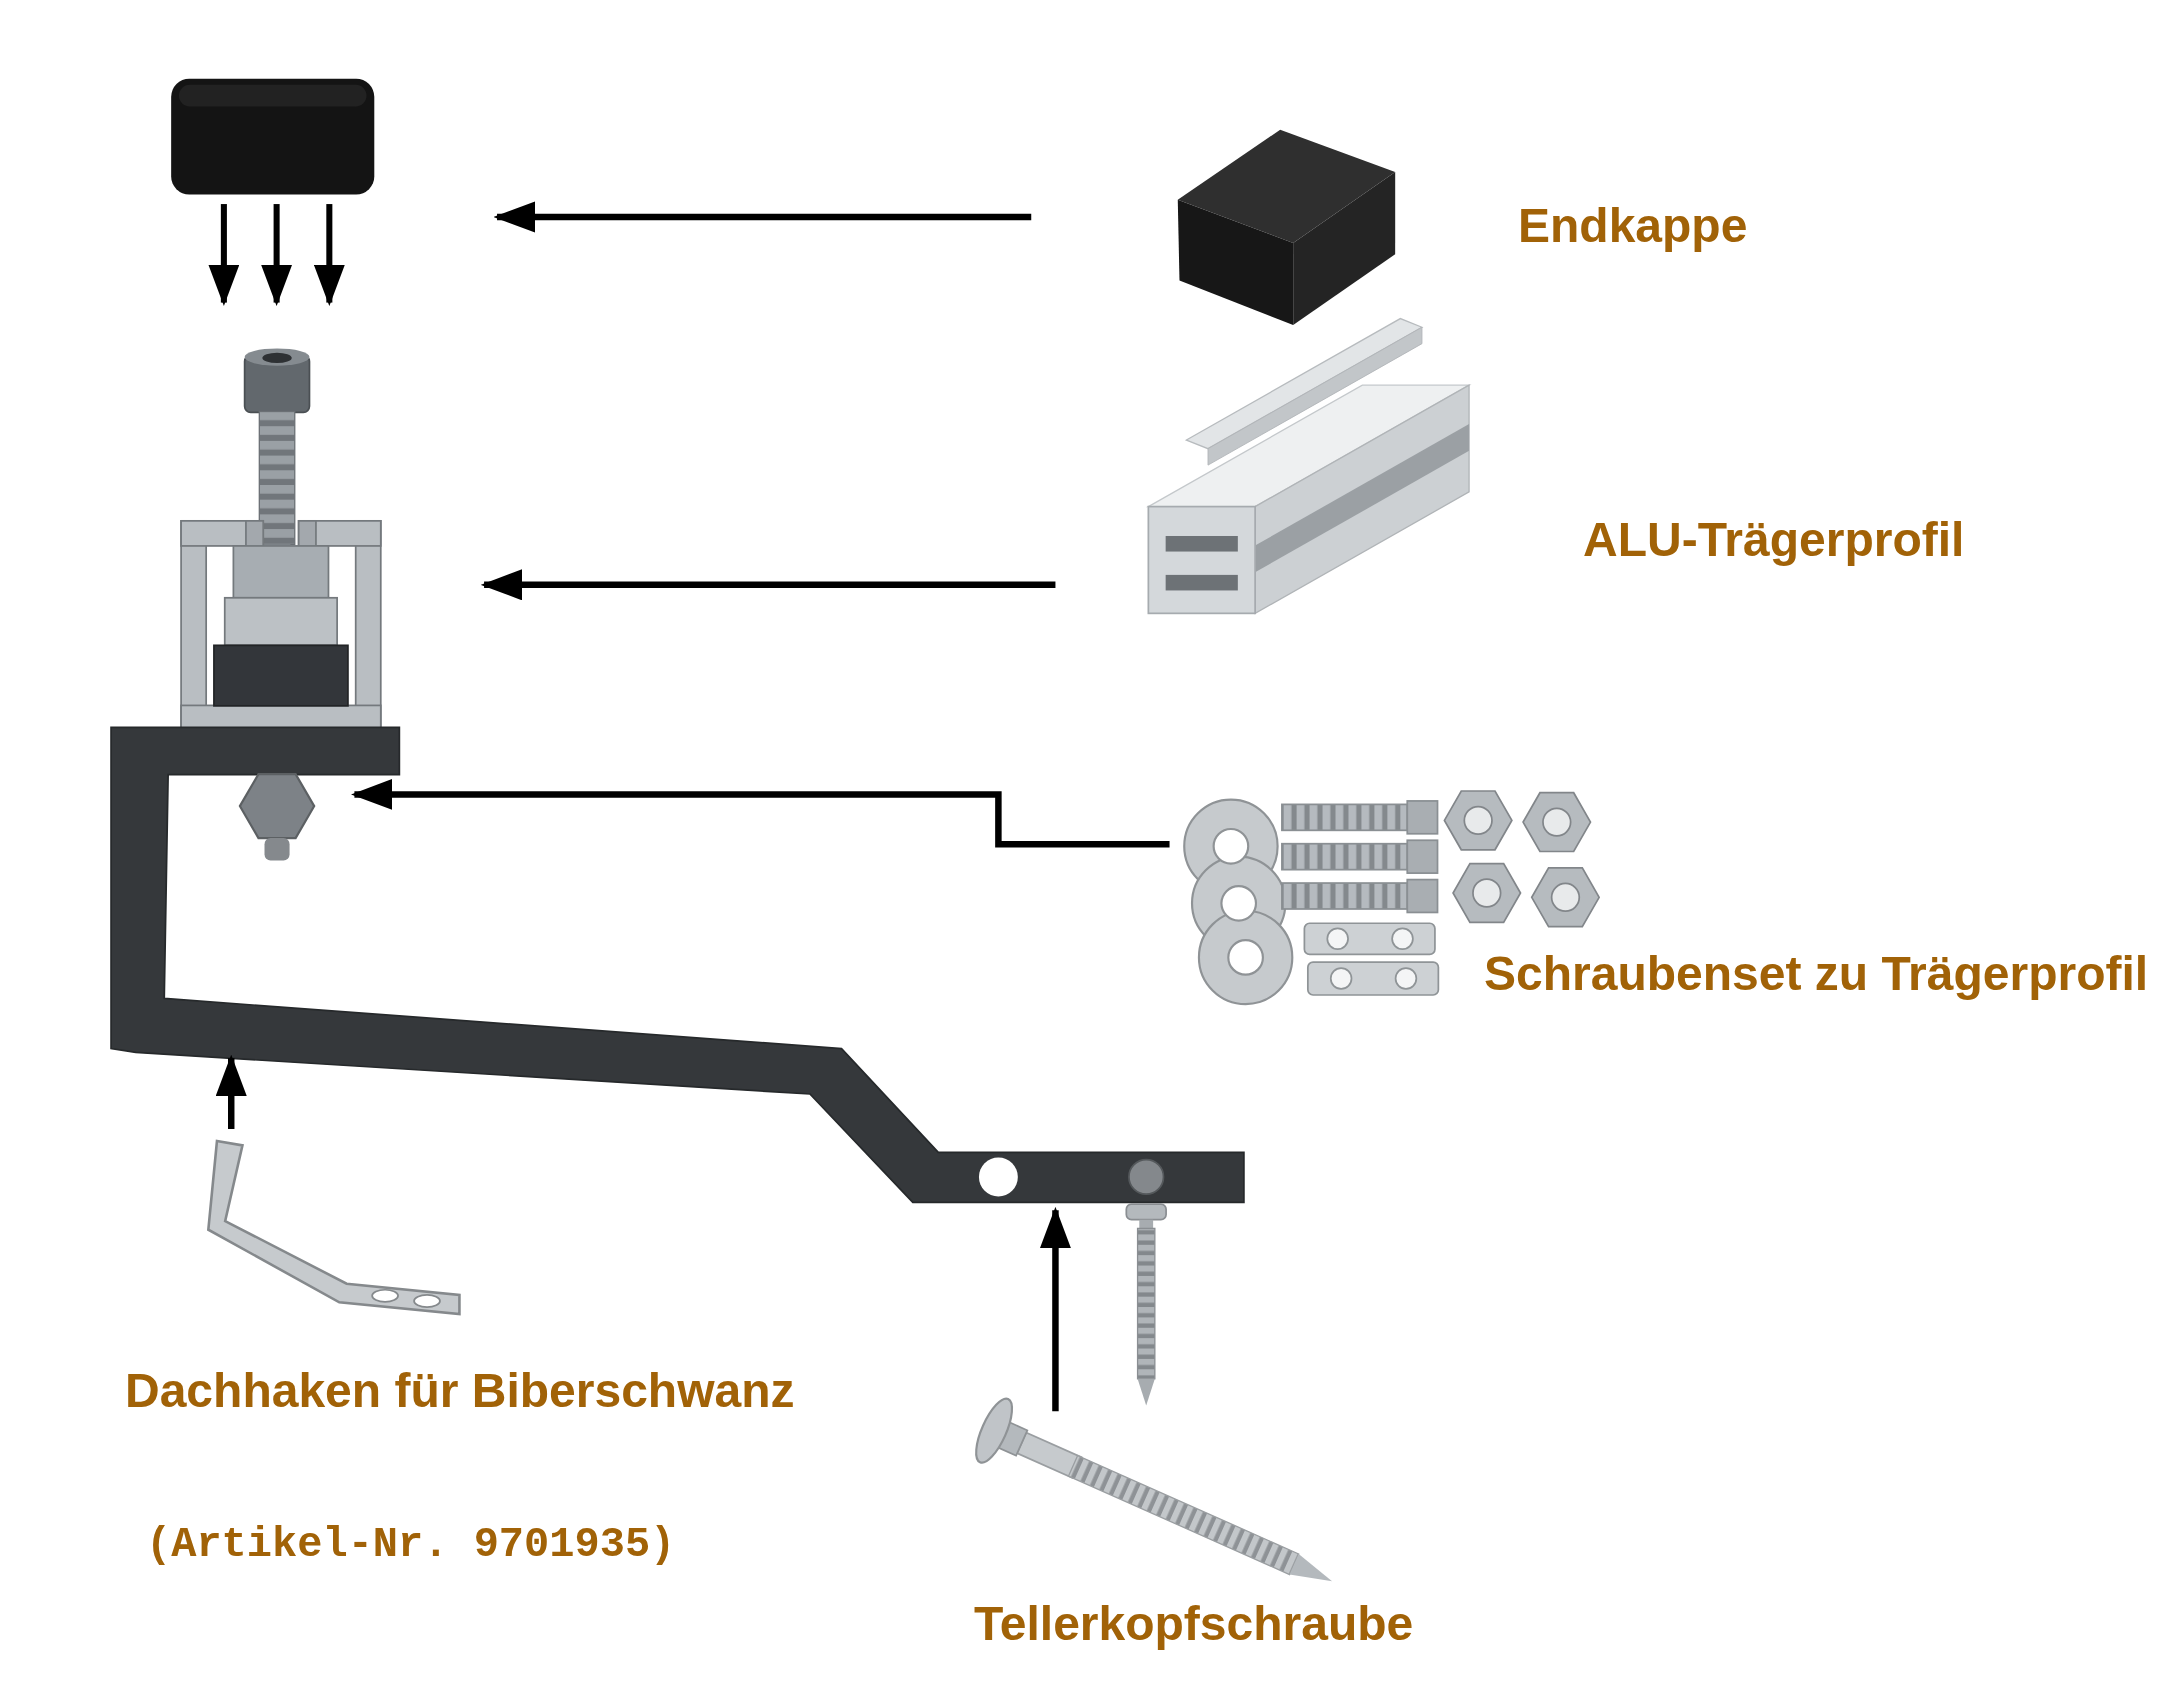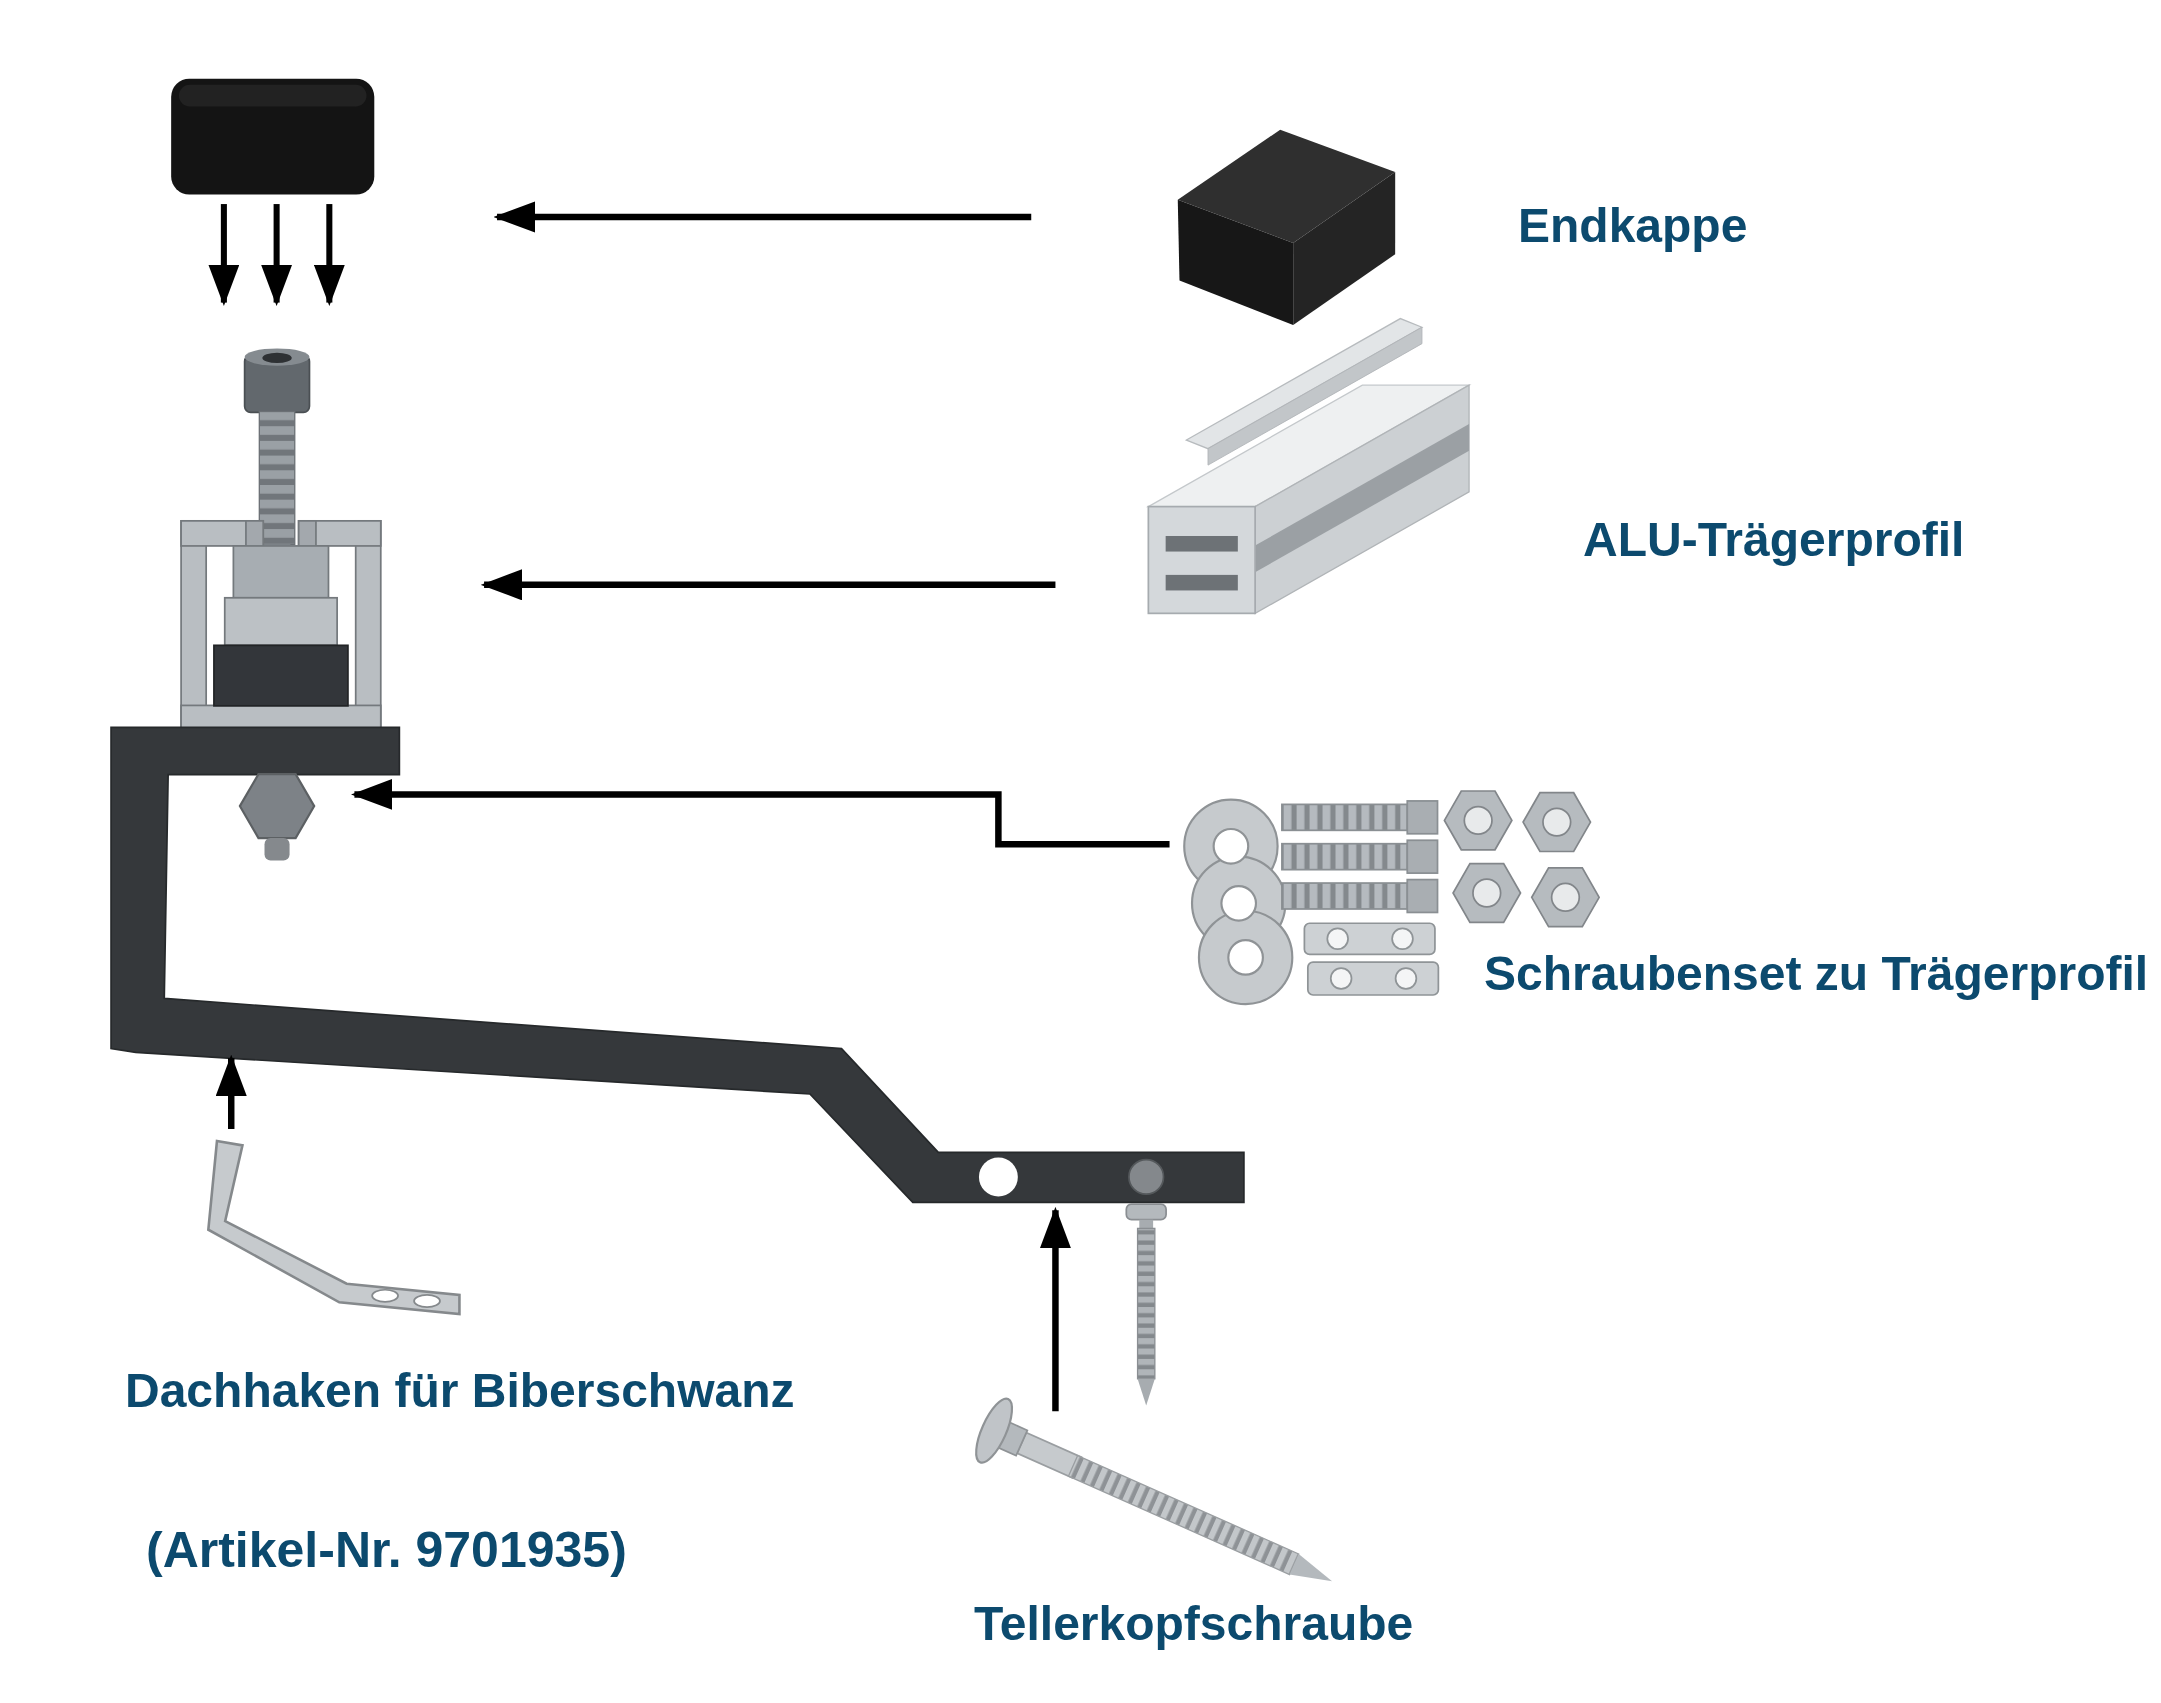--- a/index.html
+++ b/index.html
@@ -7,28 +7,28 @@
     position:relative;
     width:2209px;
     height:1703px;
     background:#ffffff;
     overflow:hidden;
     font-family:"Liberation Sans", sans-serif;
   }
   .gfx { position:absolute; left:0; top:0; width:2209px; height:1703px; }
   .lbl {
     position:absolute;
-    color:#0c4a6e;
+    color:#a16207;
     font-weight:600;
     white-space:nowrap;
     line-height:1.2;
     letter-spacing:0px;
   }
   .lbl-main { font-size:48px; }
-  .lbl-small { font-size:50px; }
+  .lbl-small { font-size:42px;font-family:Liberation Mono, monospace; }
 </style>
 </head>
 <body>
 
 <div class="canvas">
 
   <svg class="gfx" viewBox="0 0 5111 3940" xmlns="http://www.w3.org/2000/svg">
     <defs>
       <marker id="ah" viewBox="0 0 96 72" markerWidth="96" markerHeight="72" refX="88" refY="36" orient="auto" markerUnits="userSpaceOnUse">
         <path d="M0,0 L96,36 L0,72 Z" fill="#000000"></path>

